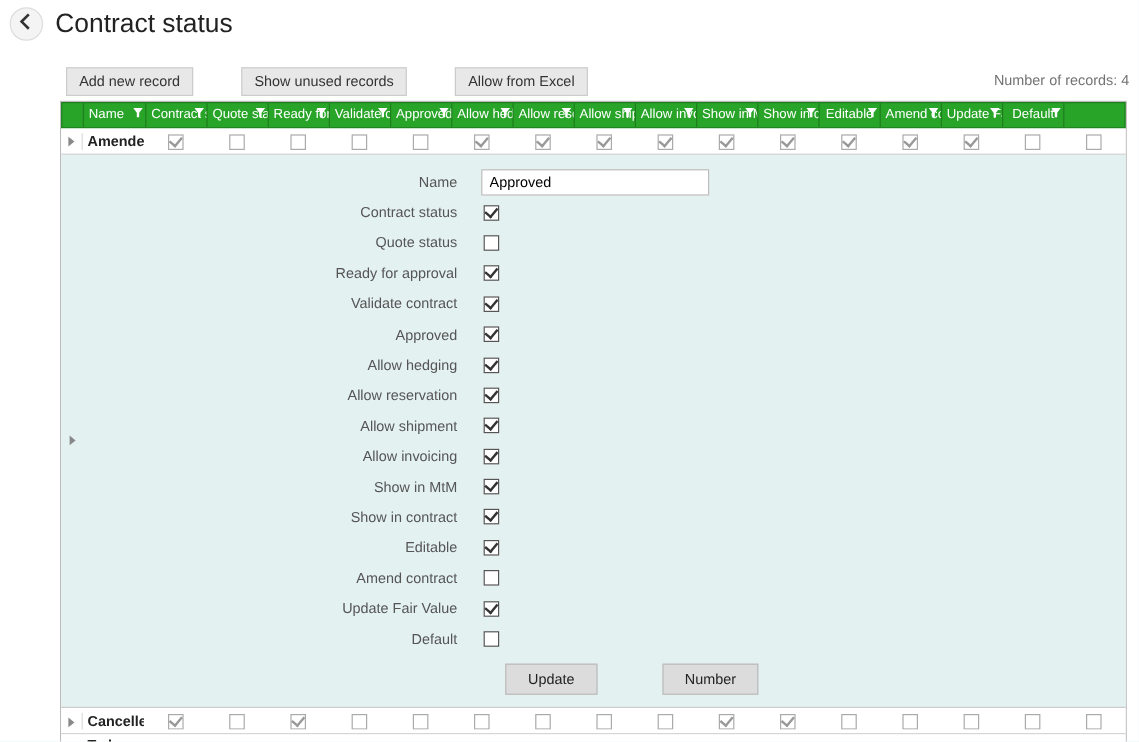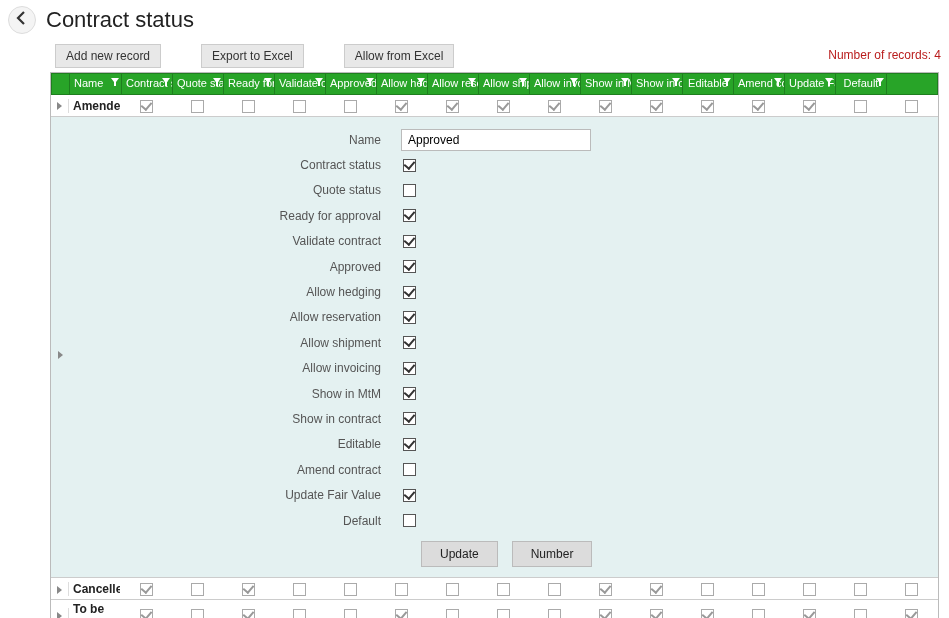--- a/index.html
+++ b/index.html
@@ -3,24 +3,24 @@
 <meta charset="utf-8">
 <style>
 * { box-sizing: border-box; margin: 0; padding: 0; }
 body { font-family: "Segoe UI", Arial, sans-serif; font-size: 12px; background: #fff; color: #333; }
 .page { width: 949px; height: 618px; position: relative; overflow: hidden; }
 
 .header { display: flex; align-items: center; padding: 6px 10px 10px 8px; }
 .back-btn { width: 28px; height: 28px; border-radius: 50%; background: #f4f4f4; border: 1px solid #ddd; display: flex; align-items: center; justify-content: center; cursor: pointer; font-size: 18px; color: #333; }
 .page-title { font-size: 22px; font-weight: 400; margin-left: 10px; color: #222; }
 
-.toolbar-row { display: flex; align-items: center; padding: 0 10px 4px 55px; position: relative; }
+.toolbar-row { display: flex; align-items: center; padding: 0 10px 4px 55px; position: relative; margin-top: 12px; }
 .tb-btn { background: #e8e8e8; border: 1px solid #ccc; padding: 4px 10px; font-size: 12px; color: #333; cursor: pointer; margin-right: 40px; }
 .tb-btn:last-of-type { margin-right: 0; }
-.record-count { position: absolute; right: 8px; top: 4px; font-size: 12px; color: #b91c1c; }
+.record-count { position: absolute; right: 8px; top: 4px; font-size: 12px; color: #737373; }
 
 .grid { margin: 0 10px 0 50px; border: 1px solid #bbb; }
 
 .ghead { display: flex; background: #28a428; color: #fff; font-size: 11px; height: 22px; border: 1px solid #1e7e1e; }
 .ghead .hcell { border-right: 1px solid #1e7e1e; padding: 3px 4px; position: relative; overflow: hidden; white-space: nowrap; }
 .ghead .hcell:first-child { width: 18px; padding: 0; }
 .ghead .hfilter { position: absolute; right: 2px; top: 4px; width: 8px; height: 8px; }
 .ghead .hfilter svg { display: block; }
 
 .col-expander { width: 18px; flex: 0 0 18px; text-align: center; padding: 0; }
@@ -39,21 +39,21 @@
 
 .expander-tri { display: inline-block; width: 0; height: 0; border-top: 4px solid transparent; border-bottom: 4px solid transparent; border-left: 5px solid #888; vertical-align: middle; }
 
 .edit-panel { background: #e4f1f1; border-bottom: 1px solid #ccc; padding: 10px 0 10px 0; position: relative; }
 .edit-panel .exp-cell { position: absolute; left: 0; top: 50%; width: 18px; text-align: center; }
 .form-row { display: flex; align-items: center; height: 25.4px; }
 .form-label { width: 350px; text-align: right; padding-right: 20px; color: #555; font-size: 12px; }
 .form-input-text { width: 190px; height: 22px; border: 1px solid #bbb; padding: 2px 6px; font-size: 12px; background: #fff; }
 .form-cb { width: 13px; height: 13px; border: 1px solid #555; background: #fff; cursor: pointer; position: relative; margin-left: 2px; }
 .form-cb.checked::after { content: ""; position: absolute; left: 2px; top: -1px; width: 5px; height: 8px; border: solid #333; border-width: 0 2px 2px 0; transform: rotate(40deg); }
-.form-actions { display: flex; justify-content: flex-start; padding-left: 370px; margin-top: 8px; }
+.form-actions { display: flex; justify-content: flex-start; padding-left: 370px; margin-top: 8px; gap: 40px; }
 .act-btn { background: #dcdcdc; border: 1px solid #bbb; padding: 5px 18px; font-size: 12px; color: #222; cursor: pointer; margin-right: 14px; }
 
 </style>
 </head>
 <body>
 
 <div class="page">
 
   <div class="header">
     <div class="back-btn">
@@ -61,21 +61,21 @@
         <svg width="16" height="16" viewBox="0 0 16 16">
             <path d="M10 2 L4 8 L10 14" stroke="#333" stroke-width="2.2" fill="none"></path>
           </svg>
       </span>
     </div>
     <h1 class="page-title">Contract status</h1>
   </div>
 
   <div class="toolbar-row">
     <button class="tb-btn">Add new record</button>
-    <button class="tb-btn">Export to Excel</button>
+    <button class="tb-btn">Show unused records</button>
     <button class="tb-btn">Allow from Excel</button>
     <div class="record-count">Number of records: 4</div>
   </div>
 
   <div class="grid">
 
     <div class="ghead" id="ghead">
         <div class="hcell col-expander"></div>
         <div class="hcell col-name"><span>Name</span><span class="hfilter">
             <svg width="8" height="8" viewBox="0 0 8 8">

